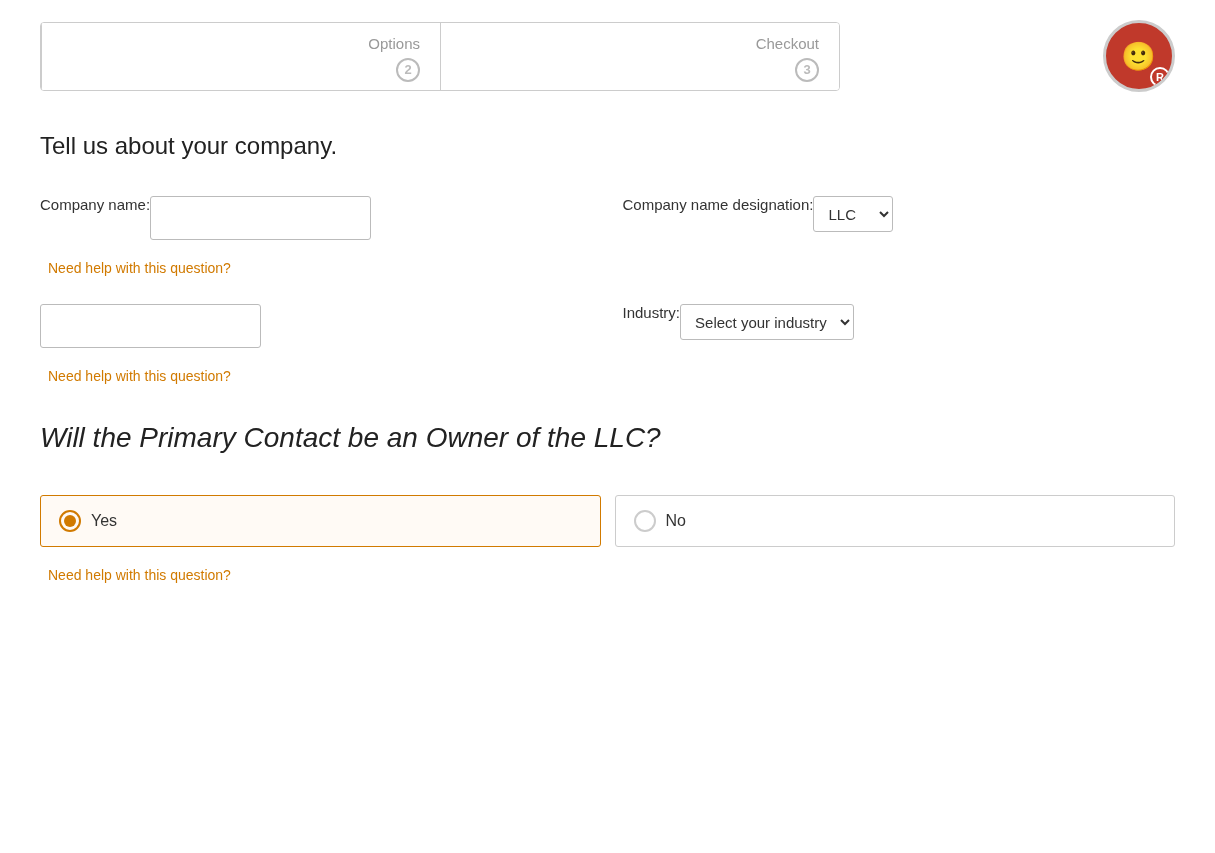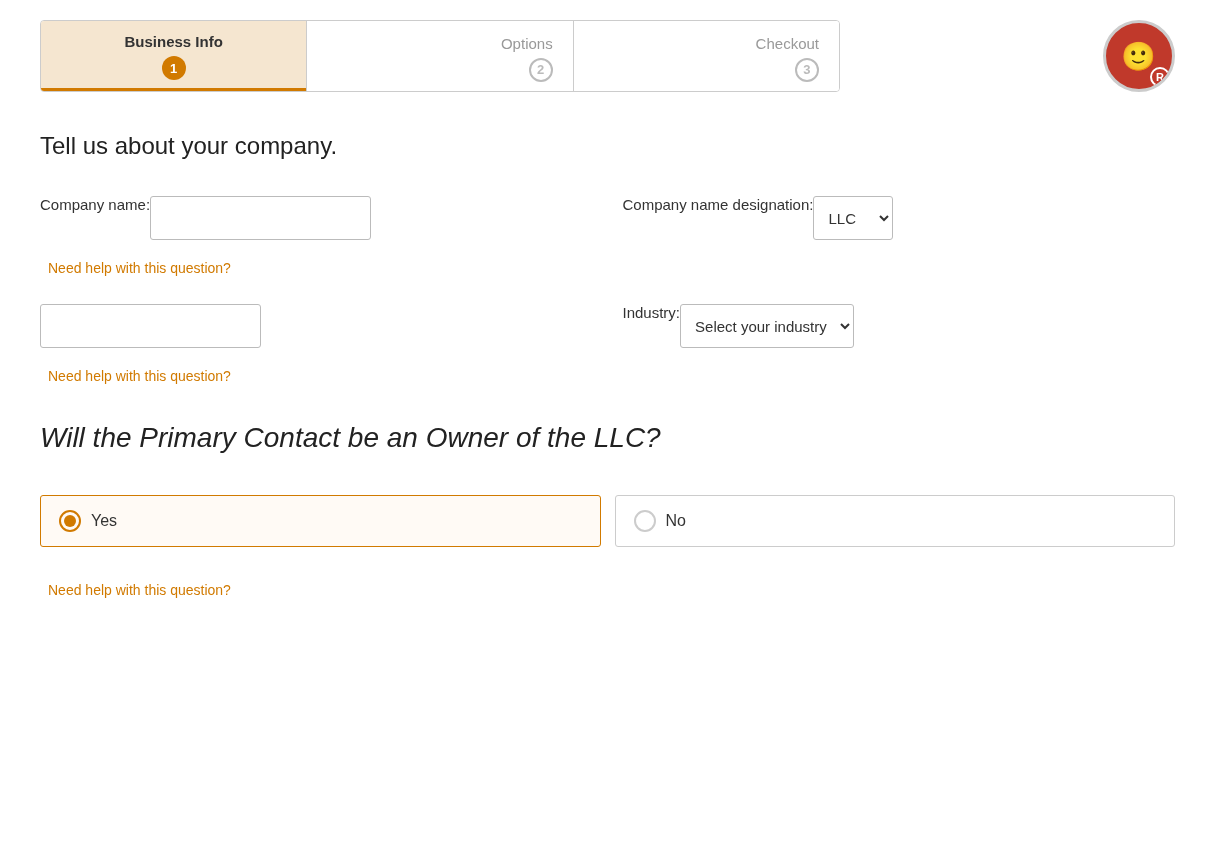--- a/index.html
+++ b/index.html
@@ -197,21 +197,21 @@
       height: 44px;
       border: 1px solid #bbb;
       border-radius: 3px;
       padding: 0 10px;
       font-size: 15px;
       outline: none;
       color: #333;
     }
 
     .form-select {
-      height: 44px;
+      height: 36px;
       border: 1px solid #bbb;
       border-radius: 3px;
       padding: 0 10px;
       font-size: 15px;
       outline: none;
       color: #333;
       background: #fff;
       appearance: auto;
       cursor: pointer;
     }
@@ -234,21 +234,21 @@
       color: #222;
       margin-bottom: 41px;
       margin-top: 10px;
       font-style: italic;
     }
 
     
     .radio-row {
       display: flex;
       gap: 14px;
-      margin-bottom: 25px;
+      margin-bottom: 10px;
     }
 
     .radio-option {
       flex: 1;
       display: flex;
       align-items: center;
       gap: 10px;
       border: 1px solid #ccc;
       border-radius: 3px;
       padding: 14px 18px;
@@ -289,26 +289,20 @@
   </style>
 </head>
 <body>
 
 <div class="page-wrapper">
 
   <div class="header">
 
     <div class="stepper">
 
-      <div class="step step-active">
-        <span class="step-label">Business Info</span>
-        <div class="step-circle step-circle-active">
-          <span>1</span>
-        </div>
-      </div>
       <div class="step-divider"></div>
 
       <div class="step step-inactive">
         <span class="step-label step-inactive">Options</span>
         <div class="step-circle step-circle-inactive">
           <span>2</span>
         </div>
       </div>
       <div class="step-divider"></div>
 

